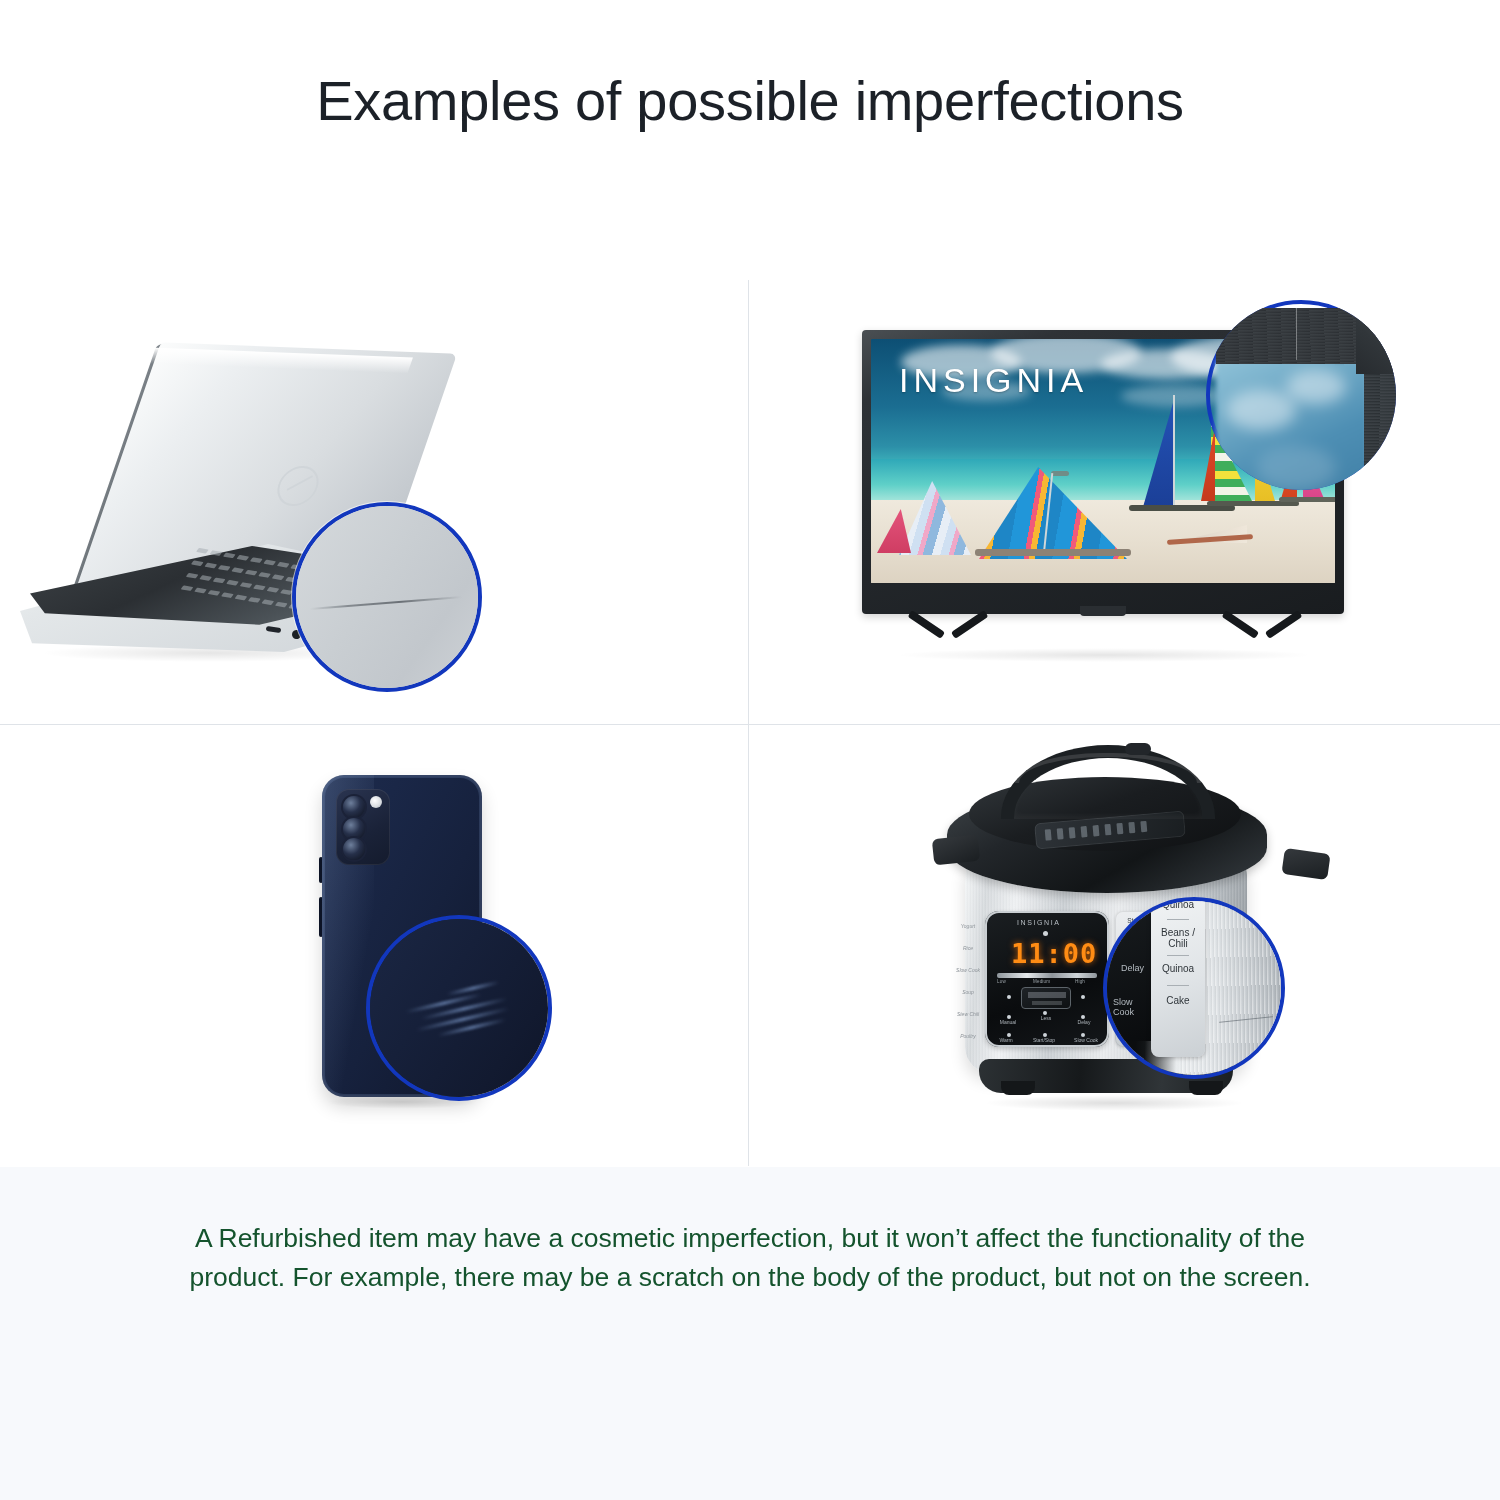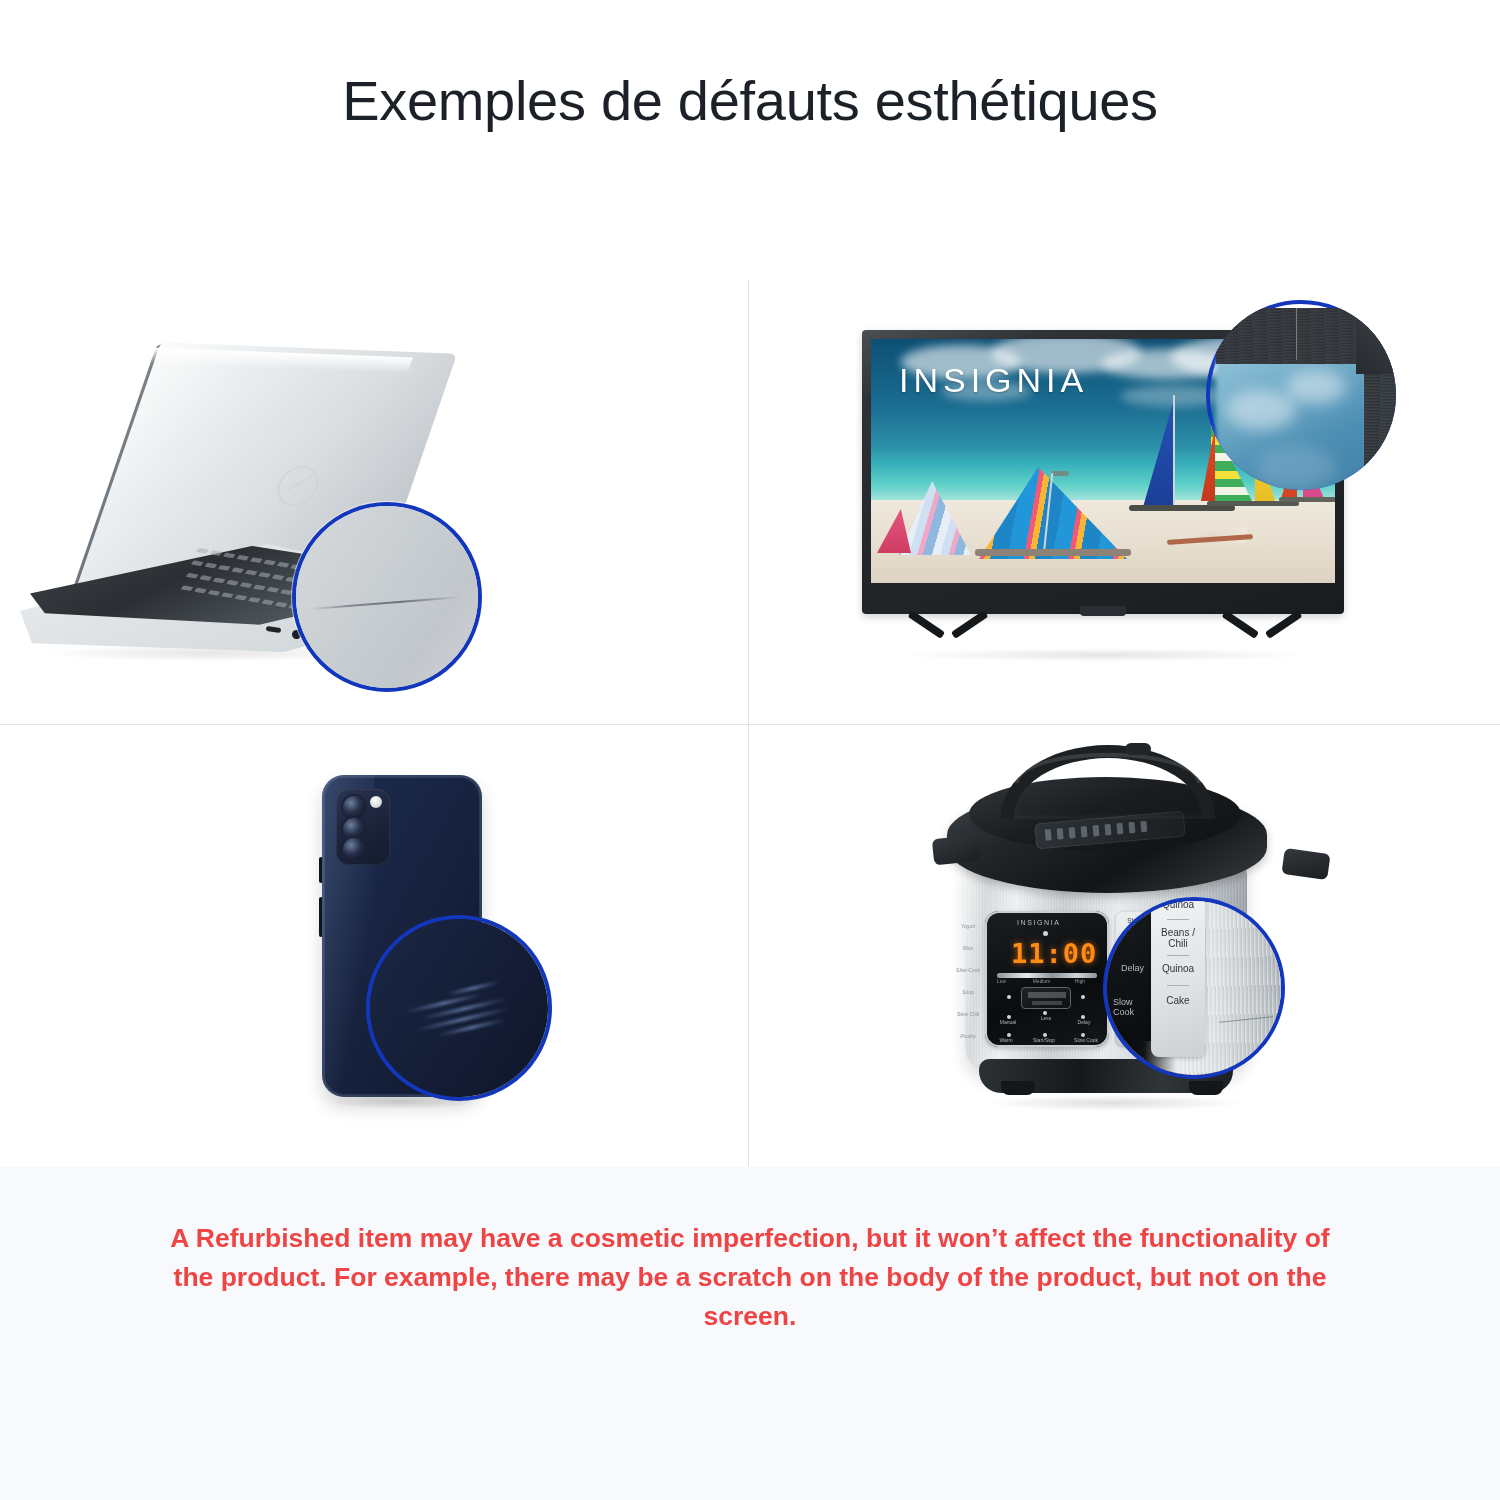--- a/index.html
+++ b/index.html
@@ -345,31 +345,31 @@
   .mag-pc .zblack { position:absolute; left: 0; top: -10px; width: 46px; height: 150px;
                     background: linear-gradient(160deg,#191d20,#0a0c0e); }
   .mag-pc .zblack .zkk { position:absolute; color:#b4bbc1; font-size: 9px; }
   .mag-pc .zscratch { position:absolute; left: 112px; top: 118px; width: 54px; height: 1px;
                       background: rgba(90,98,105,.6); transform: rotate(-6deg); filter: blur(.3px); }
 
   
   .footer { position: absolute; left: 0; top: 1167px; width: 1500px; height: 333px;
             background: #f7f9fc; display:flex; flex-direction: column;
             align-items:center; justify-content:flex-start; padding-top: 52px; }
-  .ftext { width: 1160px; text-align:center; color: #ef4444;
-           font-size: 26.5px; line-height: 39px; font-weight: 700; }
+  .ftext { width: 1160px; text-align:center; color: #14532d;
+           font-size: 26.5px; line-height: 39px; font-weight: 400; }
   .ftext + .ftext { margin-top: 30px; }
 </style>
 </head>
 <body>
 
 <div class="page">
 
   <div class="header">
-    <div class="title-line">Exemples de défauts esthétiques</div>
+    <div class="title-line">Examples of possible imperfections</div>
   </div>
 
   <div class="grid">
     <div class="divider-h"></div>
     <div class="divider-v"></div>
 
     <div class="cell cell-tl">
       <div class="laptop-wrap">
         <div class="laptop-shadow"></div>
         <div class="lid-edge"></div>

